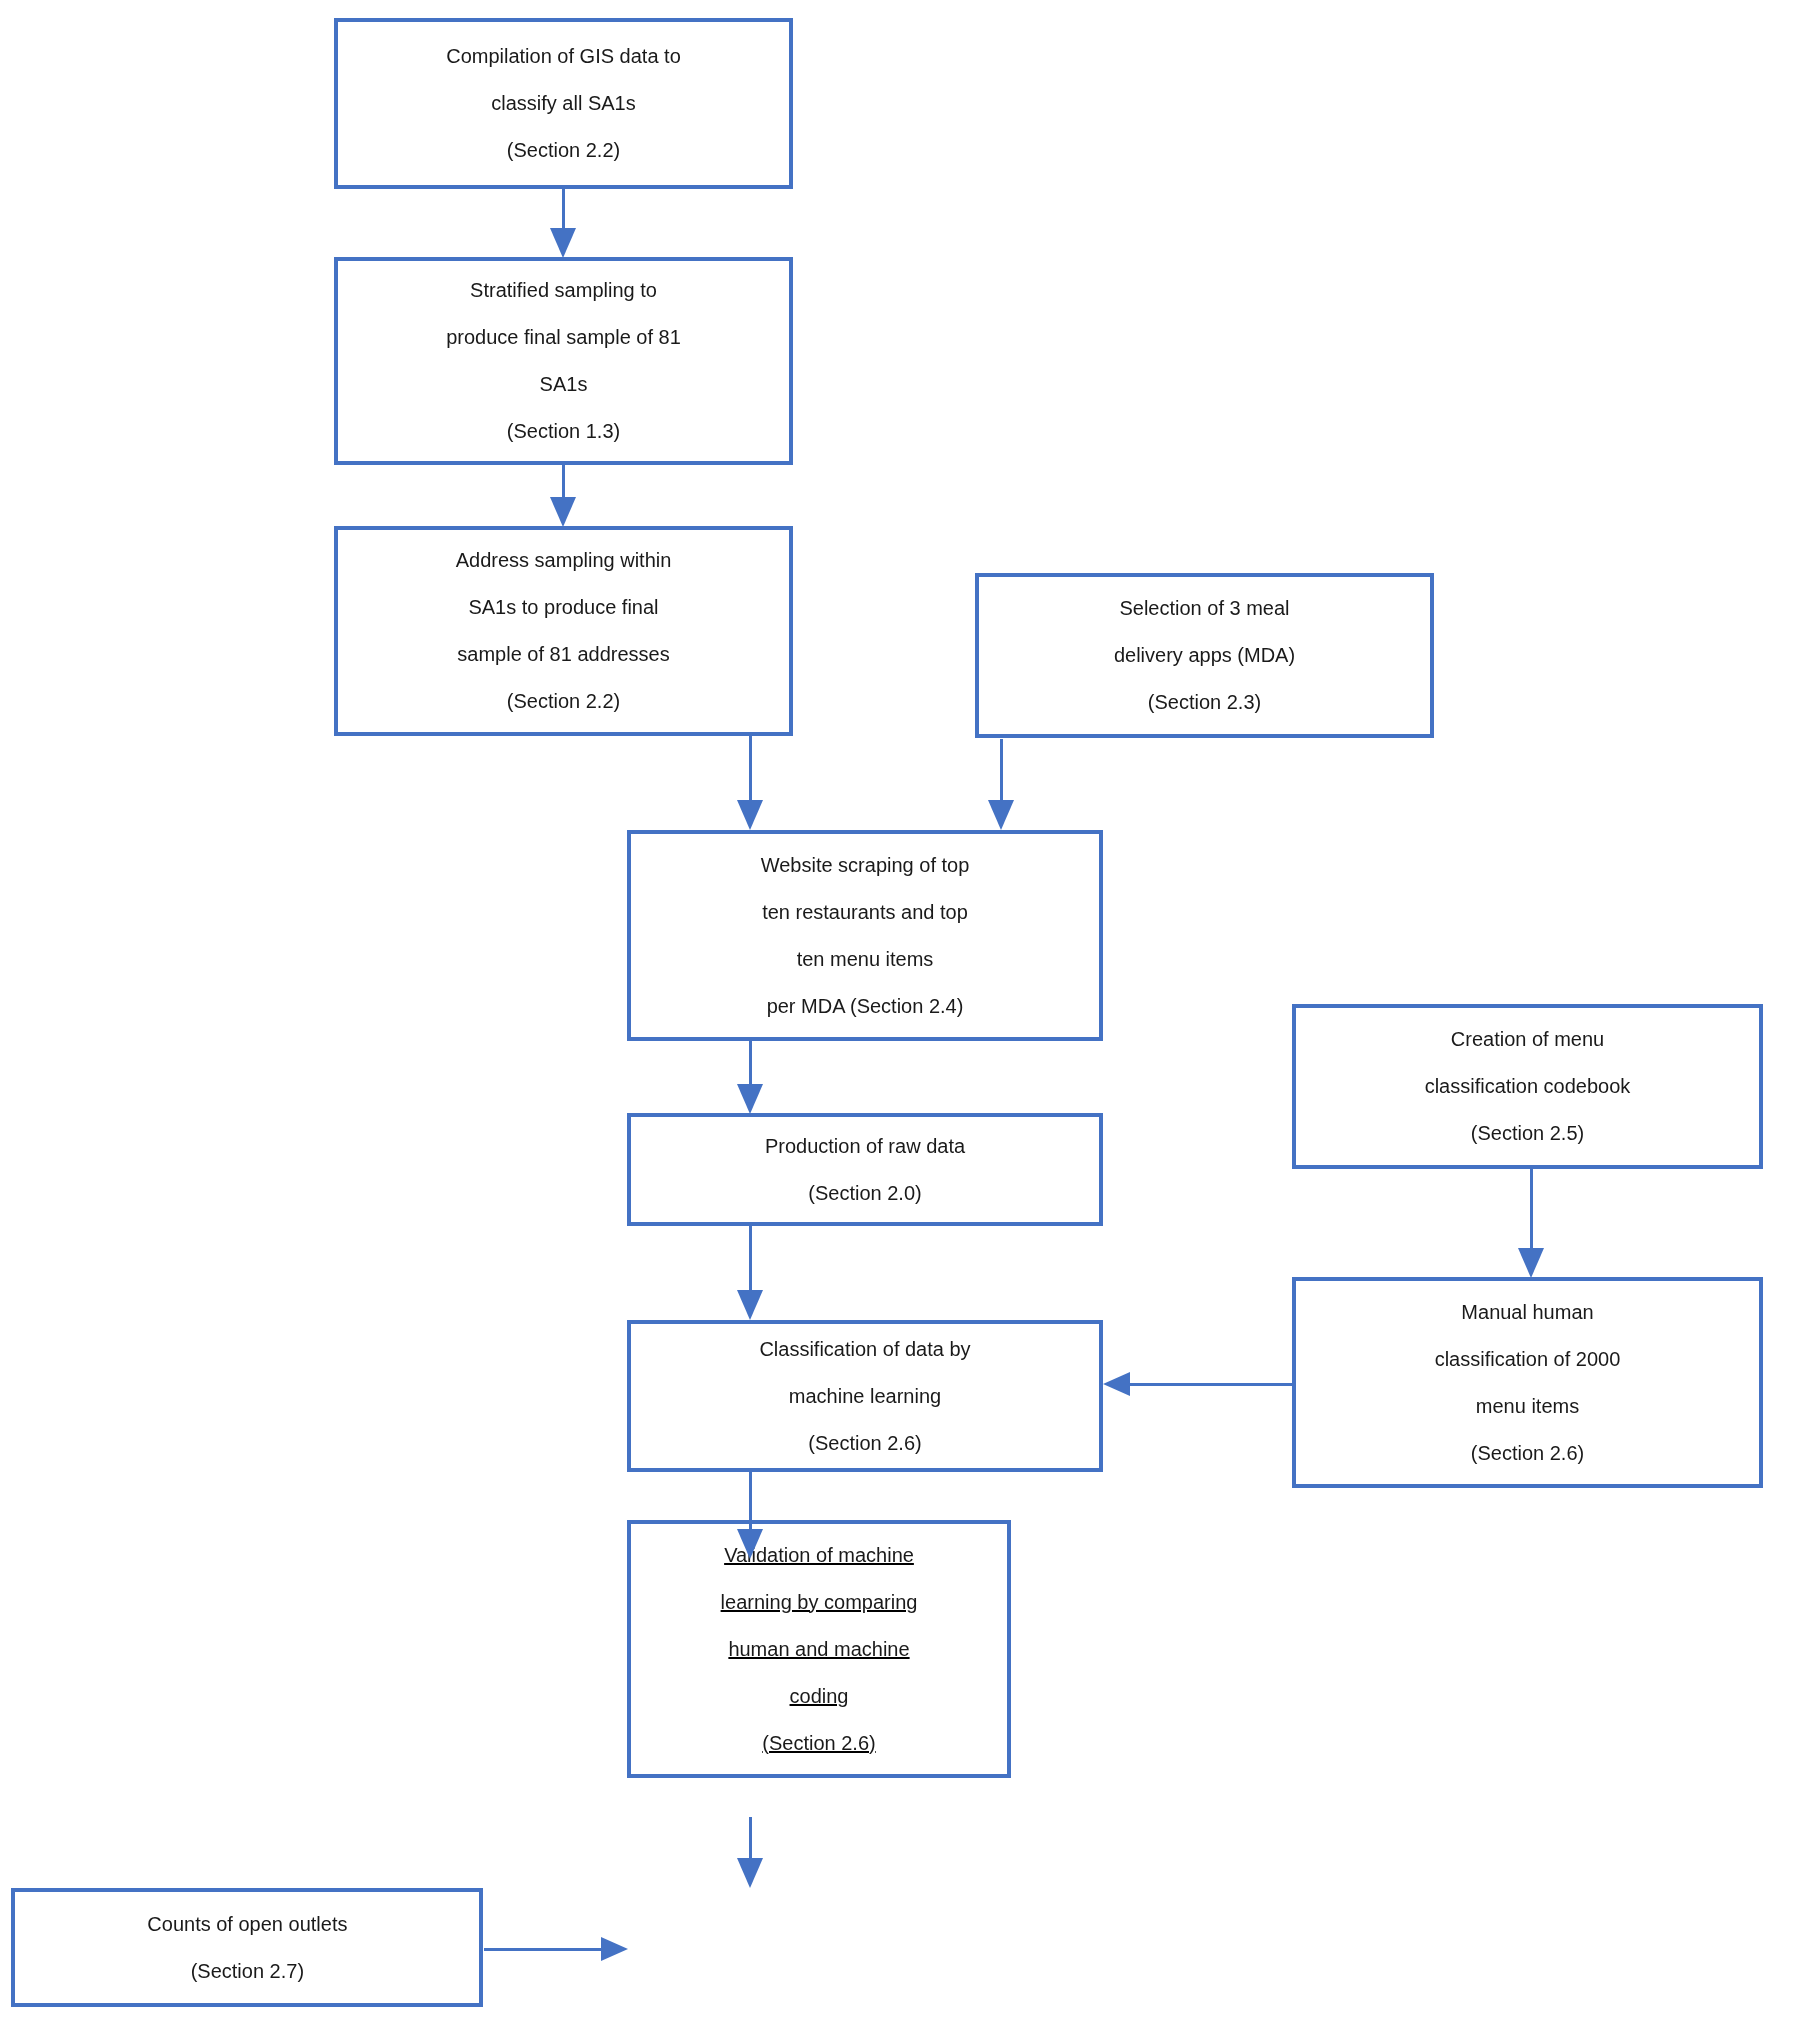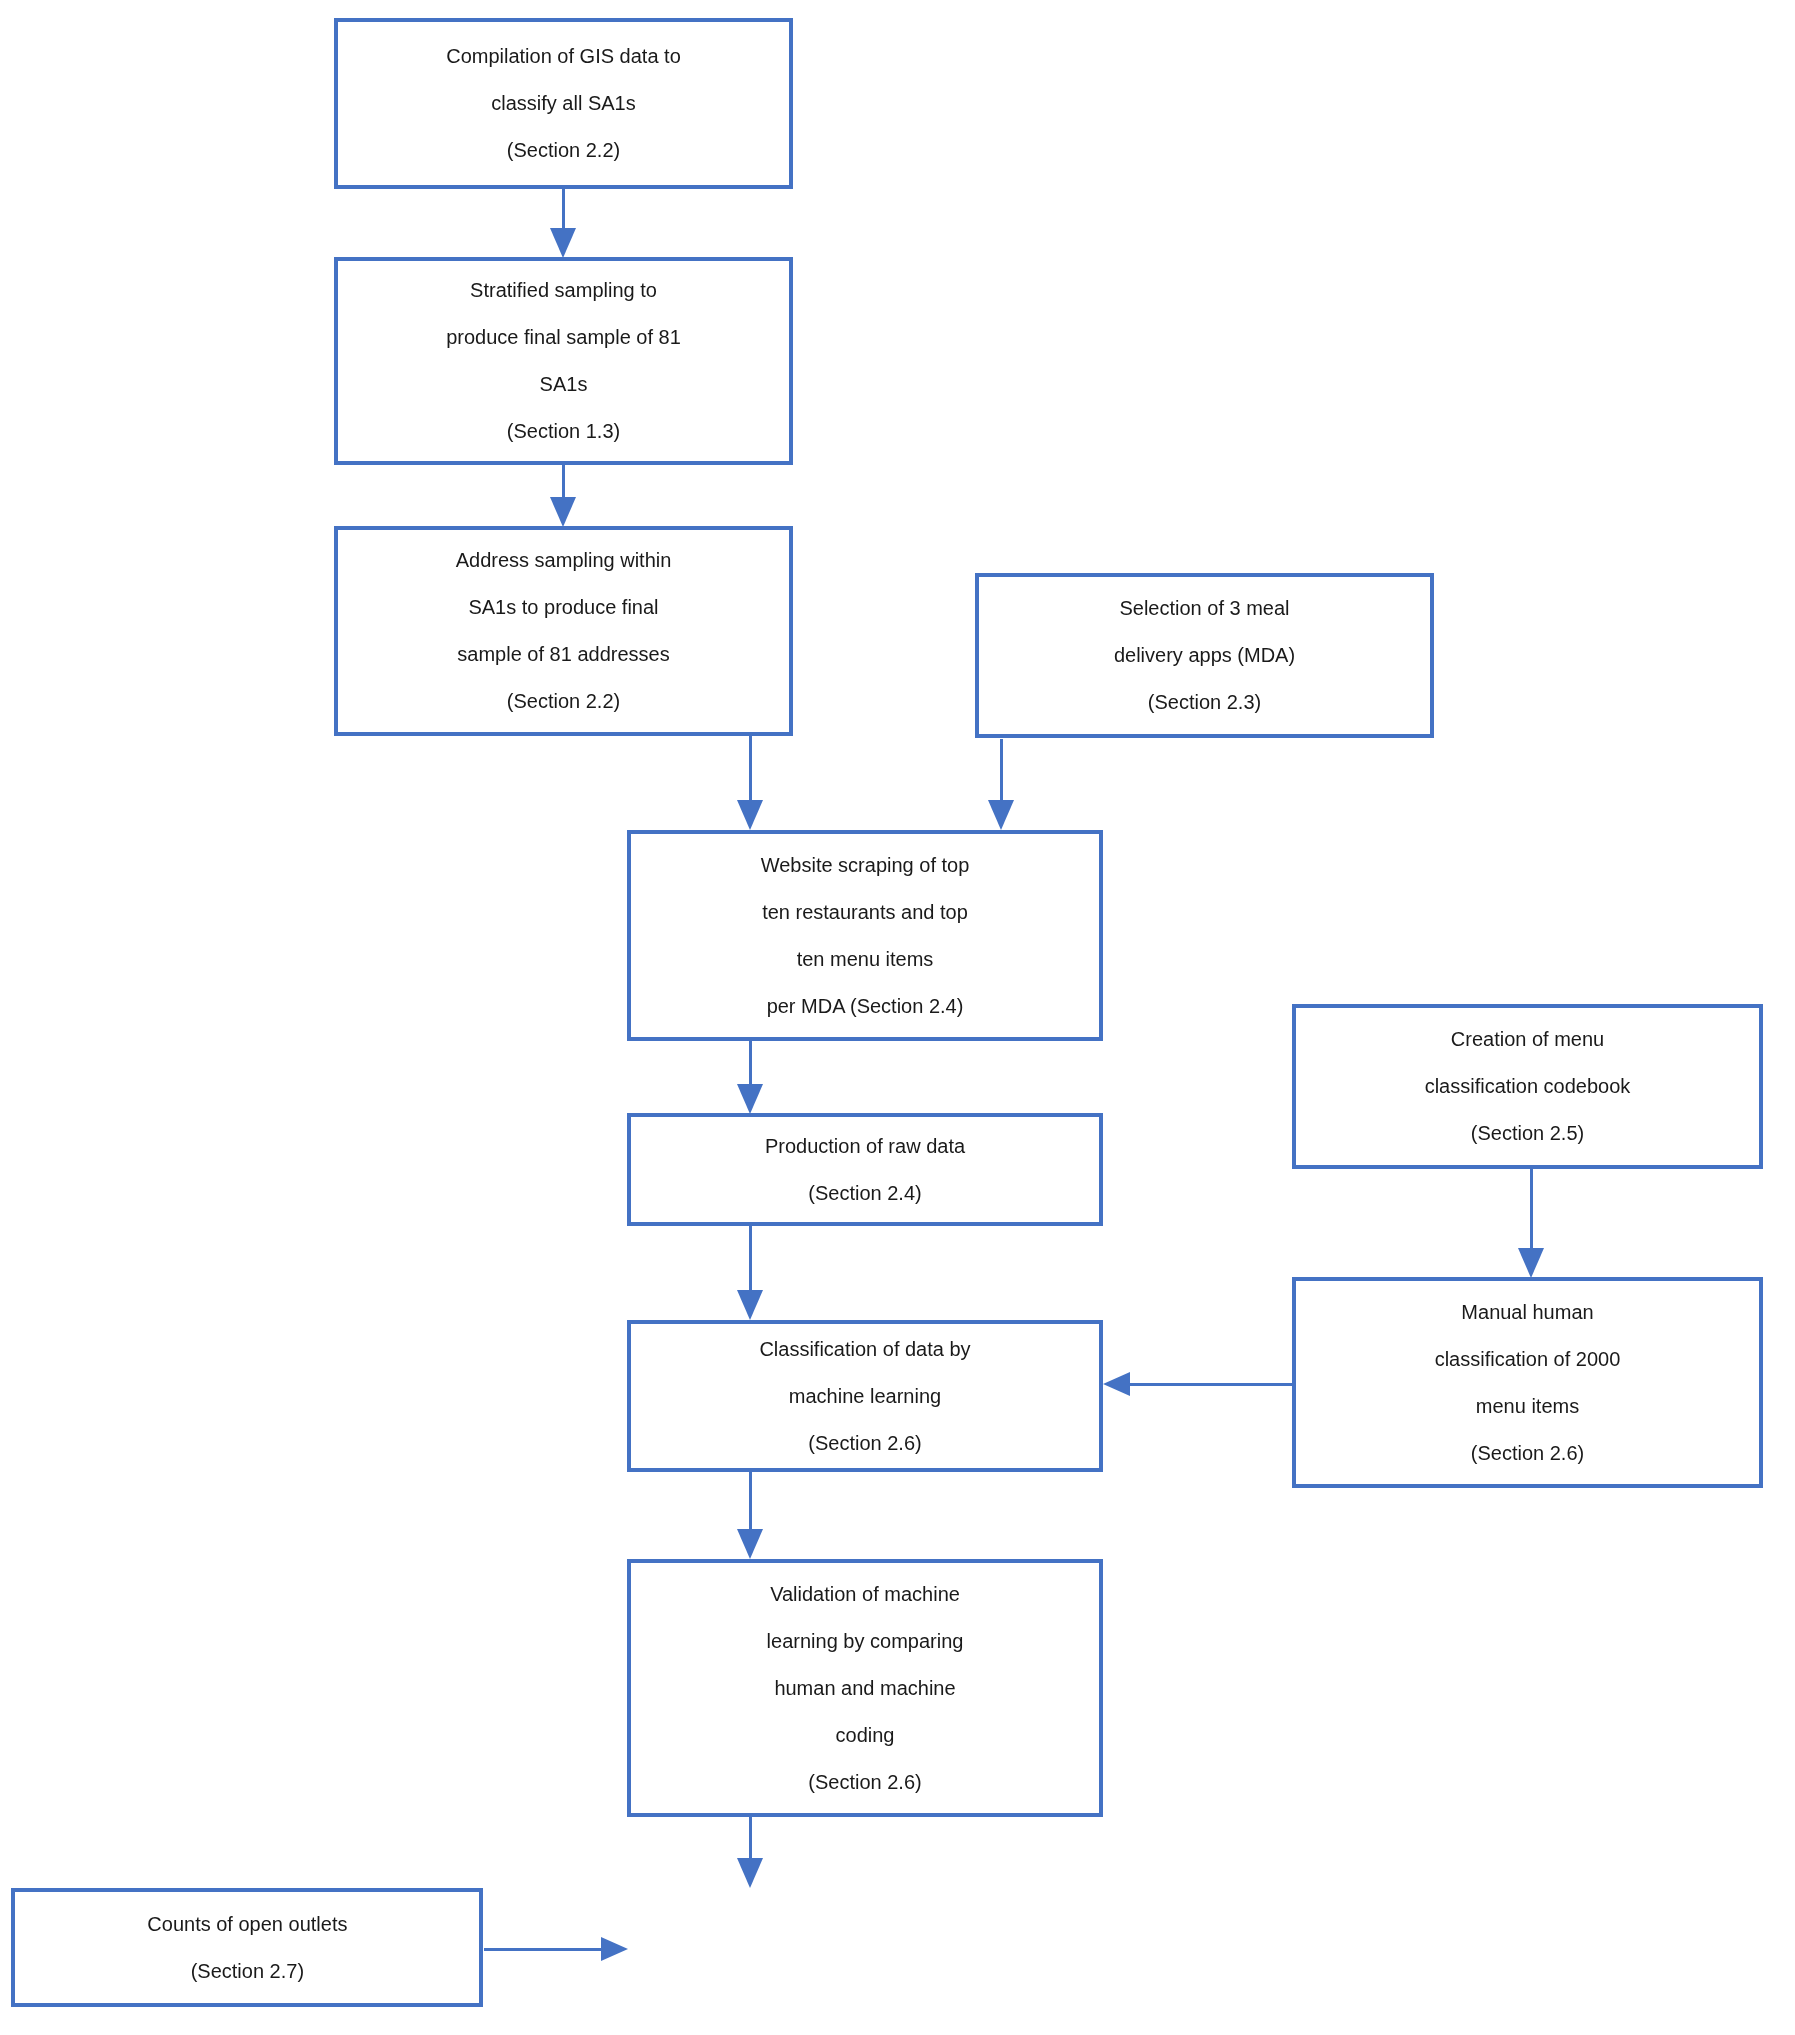--- a/index.html
+++ b/index.html
@@ -73,21 +73,21 @@
   
   #n-gis          { left:  334px; top:   17.7px; width: 459px; height: 171px; }
   #n-stratified   { left:  334px; top:  257px; width: 459px; height: 208px; }
   #n-address      { left:  334px; top:  526px; width: 459px; height: 210px; }
   #n-mda          { left: 975px; top: 573px; width: 459px; height: 165px; }
   #n-scraping     { left: 627px; top: 830px; width: 476px; height: 211px; }
   #n-rawdata      { left: 627px; top: 1113px; width: 476px; height: 113px; }
   #n-codebook     { left: 1292px; top: 1004px; width: 471px; height: 165px; }
   #n-mlclass      { left: 627px; top: 1320px; width: 476px; height: 152px; }
   #n-manual       { left: 1292px; top: 1277px; width: 471px; height: 211px; }
-  #n-validation   { left: 627px; top: 1559px; width: 476px; height: 258px; }
+  #n-validation   { left: 627px; top: 1520px; width: 384px; height: 258px; text-decoration: underline; }
   #n-outlets      { left:   11.4px; top: 1888px; width: 472px; height: 119px; }
   #n-finaldata    { left: 627px; top: 1888px; width: 476px; height: 119px; }
 </style>
 </head>
 <body>
 
 <div class="canvas">
 
   <div class="node" id="n-gis">
     <div class="label">Compilation of GIS data to
@@ -117,21 +117,21 @@
 
   <div class="node" id="n-scraping">
     <div class="label">Website scraping of top
 ten restaurants and top
 ten menu items
 per MDA (Section 2.4)</div>
   </div>
 
   <div class="node" id="n-rawdata">
     <div class="label">Production of raw data
-(Section 2.4)</div>
+(Section 2.0)</div>
   </div>
 
   <div class="node" id="n-codebook">
     <div class="label">Creation of menu
 classification codebook
 (Section 2.5)</div>
   </div>
 
   <div class="node" id="n-mlclass">
     <div class="label">Classification of data by

